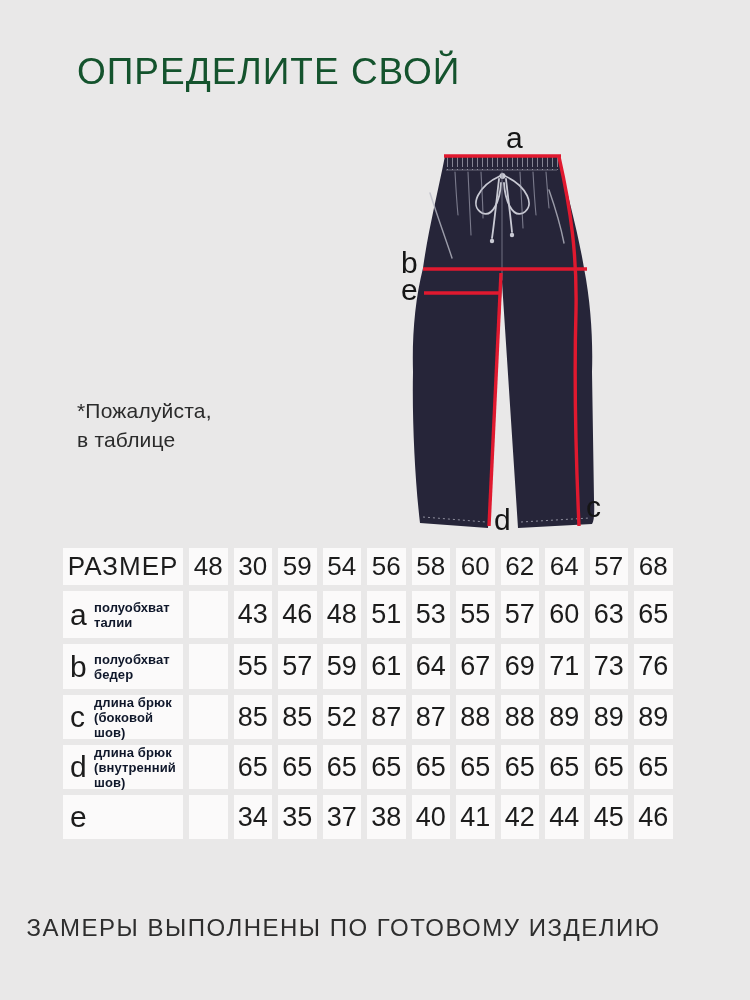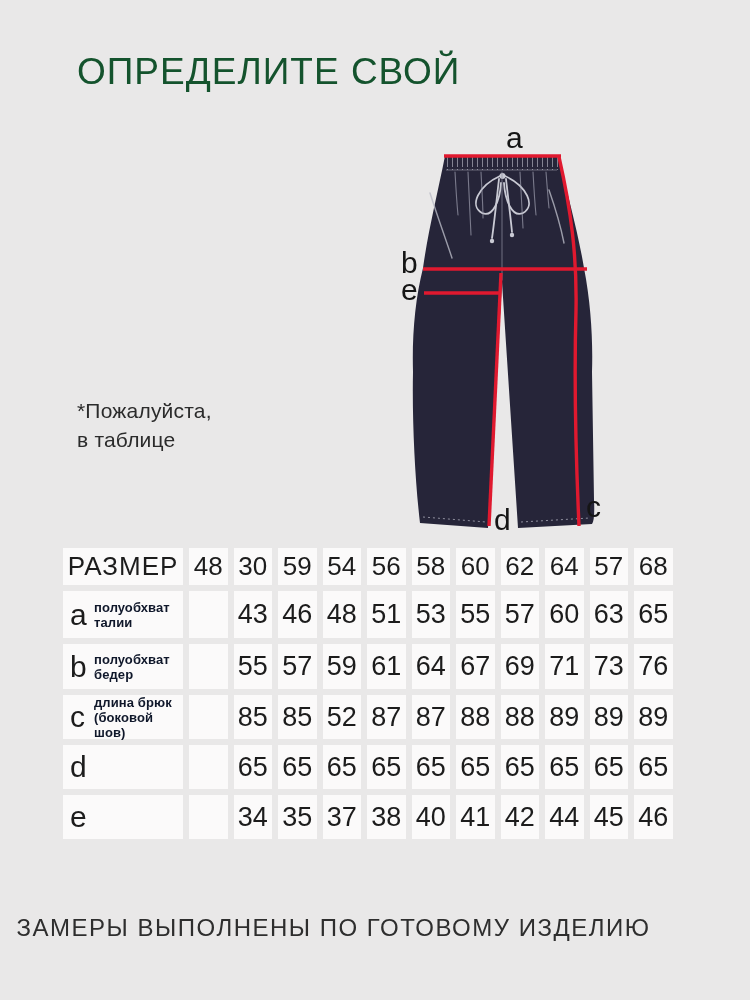--- a/index.html
+++ b/index.html
@@ -37,21 +37,21 @@
   .cell.label-head{letter-spacing:1px;}
   .cell.rowhead{
     justify-content:flex-start;padding-left:7px;box-sizing:border-box;
   }
   .cell .letter{font-size:30px;width:24px;flex:0 0 auto;}
   .cell .rowdesc{
     font-size:13px;font-weight:700;line-height:15px;width:88px;color:#0f172a;
     letter-spacing:.1px;
   }
   .footer{
-    position:absolute;left:3px;top:914px;width:661px;
+    position:absolute;left:13px;top:914px;width:661px;
     text-align:center;font-size:24px;letter-spacing:1.5px;color:#2e2e2e;
     white-space:nowrap;
   }
 </style>
 </head>
 <body>
 
 <div class="title">
   <div>ОПРЕДЕЛИТЕ СВОЙ</div>
 </div>
@@ -181,20 +181,21 @@
     <div class="cell">52</div>
     <div class="cell">87</div>
     <div class="cell">87</div>
     <div class="cell">88</div>
     <div class="cell">88</div>
     <div class="cell">89</div>
     <div class="cell">89</div>
     <div class="cell">89</div>
     <div class="cell rowhead">
       <span class="letter">d</span>
+      <span class="rowdesc">длина брюк (внутренний шов)</span>
     </div>
     <div class="cell"></div>
     <div class="cell">65</div>
     <div class="cell">65</div>
     <div class="cell">65</div>
     <div class="cell">65</div>
     <div class="cell">65</div>
     <div class="cell">65</div>
     <div class="cell">65</div>
     <div class="cell">65</div>

